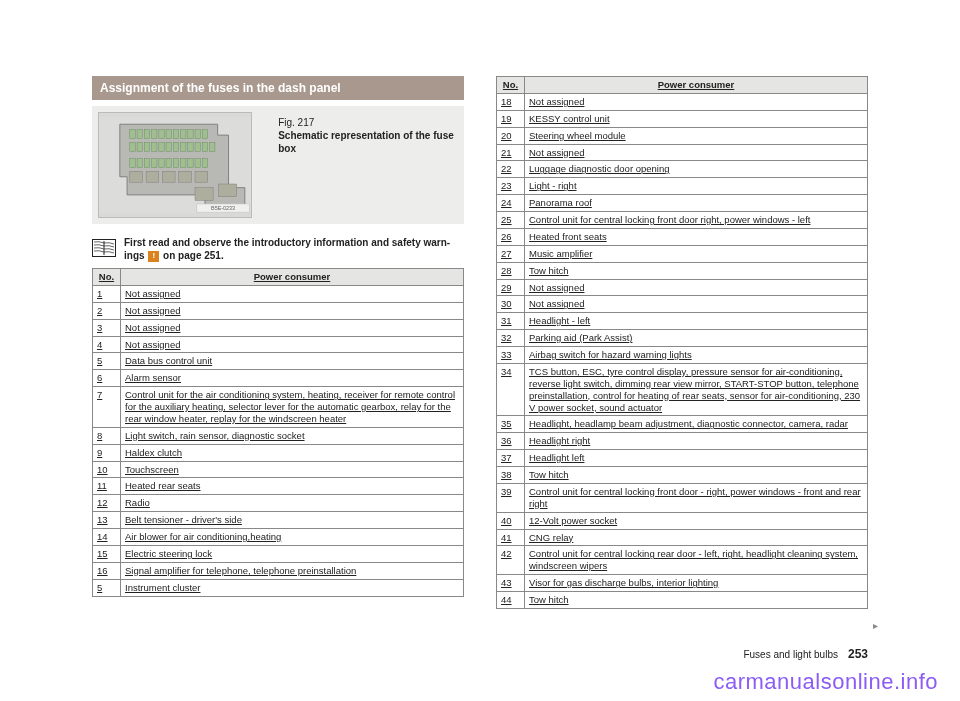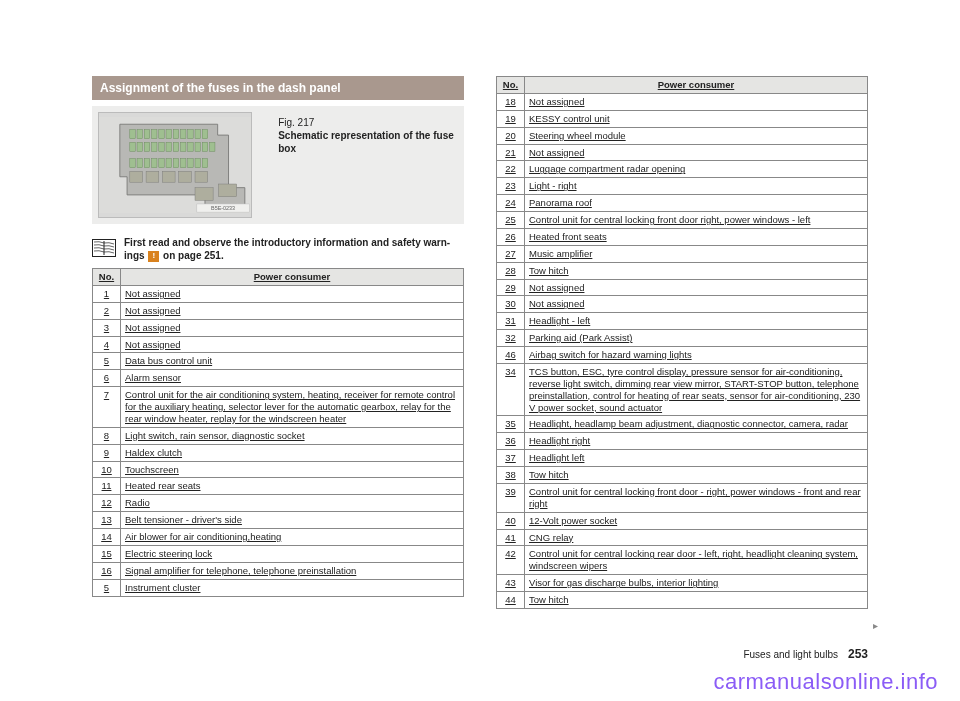--- a/index.html
+++ b/index.html
@@ -42,21 +42,21 @@
     text-decoration: underline;
   }
   table.fuse th, table.fuse td {
     border: 1px solid #888; padding: 2px 4px; text-align: left; vertical-align: top;
     line-height: 1.25;
   }
   table.fuse th {
     background: #e5e5e3; font-weight: bold; text-align: center;
   }
   table.fuse th.col-no { width: 28px; }
-  table.fuse td.no { text-align: center; }
+  table.fuse td.no { text-align: left; }
   .footer {
     position: absolute; bottom: 40px; right: 92px;
     font-size: 10px; display: flex; align-items: baseline; gap: 10px; margin-top: 9px;
   }
   .footer .pgnum { font-weight: bold; font-size: 12px; }
   .more-arrow {
     position: absolute; right: 82px; top: 620px; font-size: 10px; color: #888;
   }
   .watermark {
     position: absolute; right: 22px; bottom: 6px; color: #8b5cf6;
@@ -258,21 +258,21 @@
           <tr>
             <td class="no">20</td>
             <td>Steering wheel module</td>
           </tr>
           <tr>
             <td class="no">21</td>
             <td>Not assigned</td>
           </tr>
           <tr>
             <td class="no">22</td>
-            <td>Luggage compartment radar opening</td>
+            <td>Luggage diagnostic door opening</td>
           </tr>
           <tr>
             <td class="no">23</td>
             <td>Light - right</td>
           </tr>
           <tr>
             <td class="no">24</td>
             <td>Panorama roof</td>
           </tr>
           <tr>
@@ -301,21 +301,21 @@
           </tr>
           <tr>
             <td class="no">31</td>
             <td>Headlight - left</td>
           </tr>
           <tr>
             <td class="no">32</td>
             <td>Parking aid (Park Assist)</td>
           </tr>
           <tr>
-            <td class="no">46</td>
+            <td class="no">33</td>
             <td>Airbag switch for hazard warning lights</td>
           </tr>
           <tr>
             <td class="no">34</td>
             <td>TCS button, ESC, tyre control display, pressure sensor for air-conditioning, reverse light switch, dimming rear view mirror, START-STOP button, telephone preinstallation, control for heating of rear seats, sensor for air-conditioning, 230 V power socket, sound actuator</td>
           </tr>
           <tr>
             <td class="no">35</td>
             <td>Headlight, headlamp beam adjustment, diagnostic connector, camera, radar</td>
           </tr>

